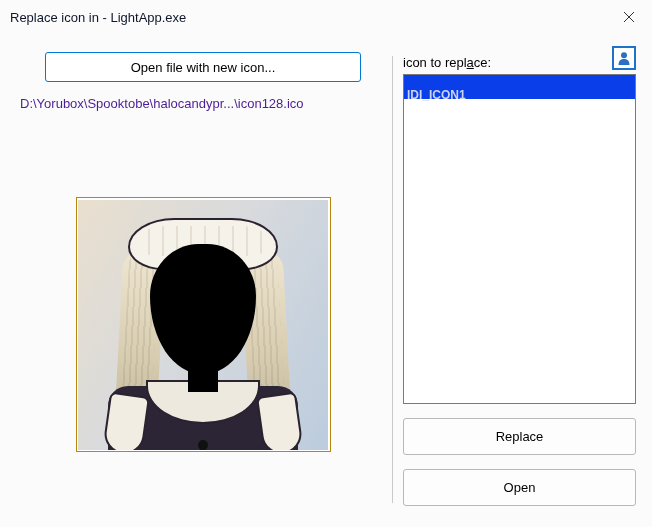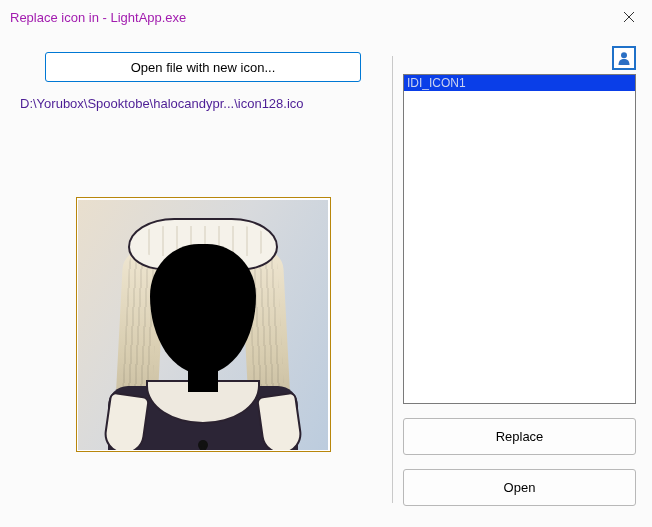--- a/index.html
+++ b/index.html
@@ -11,21 +11,21 @@
     background: #fbfbfb;
     color: #000;
     overflow: hidden;
   }
   .titlebar {
     height: 34px;
     display: flex;
     align-items: center;
     padding: 0 0 0 10px;
     background: #fbfbfb;
-    color: #a21caf;
+    color: #0f172a;
     font-size: 13px;
   }
   .titlebar .spacer { flex: 1; }
   .titlebar .close-btn {
     width: 46px; height: 30px;
     display: flex; align-items: center; justify-content: center;
     color: #555;
   }
   .titlebar .close-btn svg { width: 10px; height: 10px; }
 
@@ -184,23 +184,24 @@
     border:1px solid #7a7a7a;
     background:#fff;
     height: 330px;
     overflow:hidden;
   }
   .listbox .item{
     background:#0a3ee8;
     color:#ccd3ef;
     font-size:12px;
     height:16px;
-    padding: 0 3px;
+    padding: 12px 3px;
     line-height:16px;
     white-space:nowrap;
+    font-weight:bold;
   }
   .btn {
     margin-top: 14px;
     height: 37px;
     border:1px solid #b8b8b8;
     background:#fdfdfd;
     border-radius:3px;
     display:flex;align-items:center;justify-content:center;
     font-size:13px;
   }
@@ -241,20 +242,23 @@
           <div class="neck"></div>
         </div>
       </div>
     </div>
   </div>
 
   <div class="divider"></div>
 
   <div class="right">
     <div class="rhead">
+      <span class="lbl">
+        <span>icon to repl</span><u>a</u><span>ce:</span>
+      </span>
       <span class="spacer"></span>
       <div class="thumb">
         <svg viewBox="0 0 16 16">
           <circle cx="8" cy="5.2" r="3" fill="#2a6fc4"></circle>
           <path d="M2.5 15 C2.5 10.5 5 9 8 9 C11 9 13.5 10.5 13.5 15 Z" fill="#2a6fc4"></path>
         </svg>
       </div>
     </div>
     <div class="listbox">
       <div class="item">IDI_ICON1</div>

